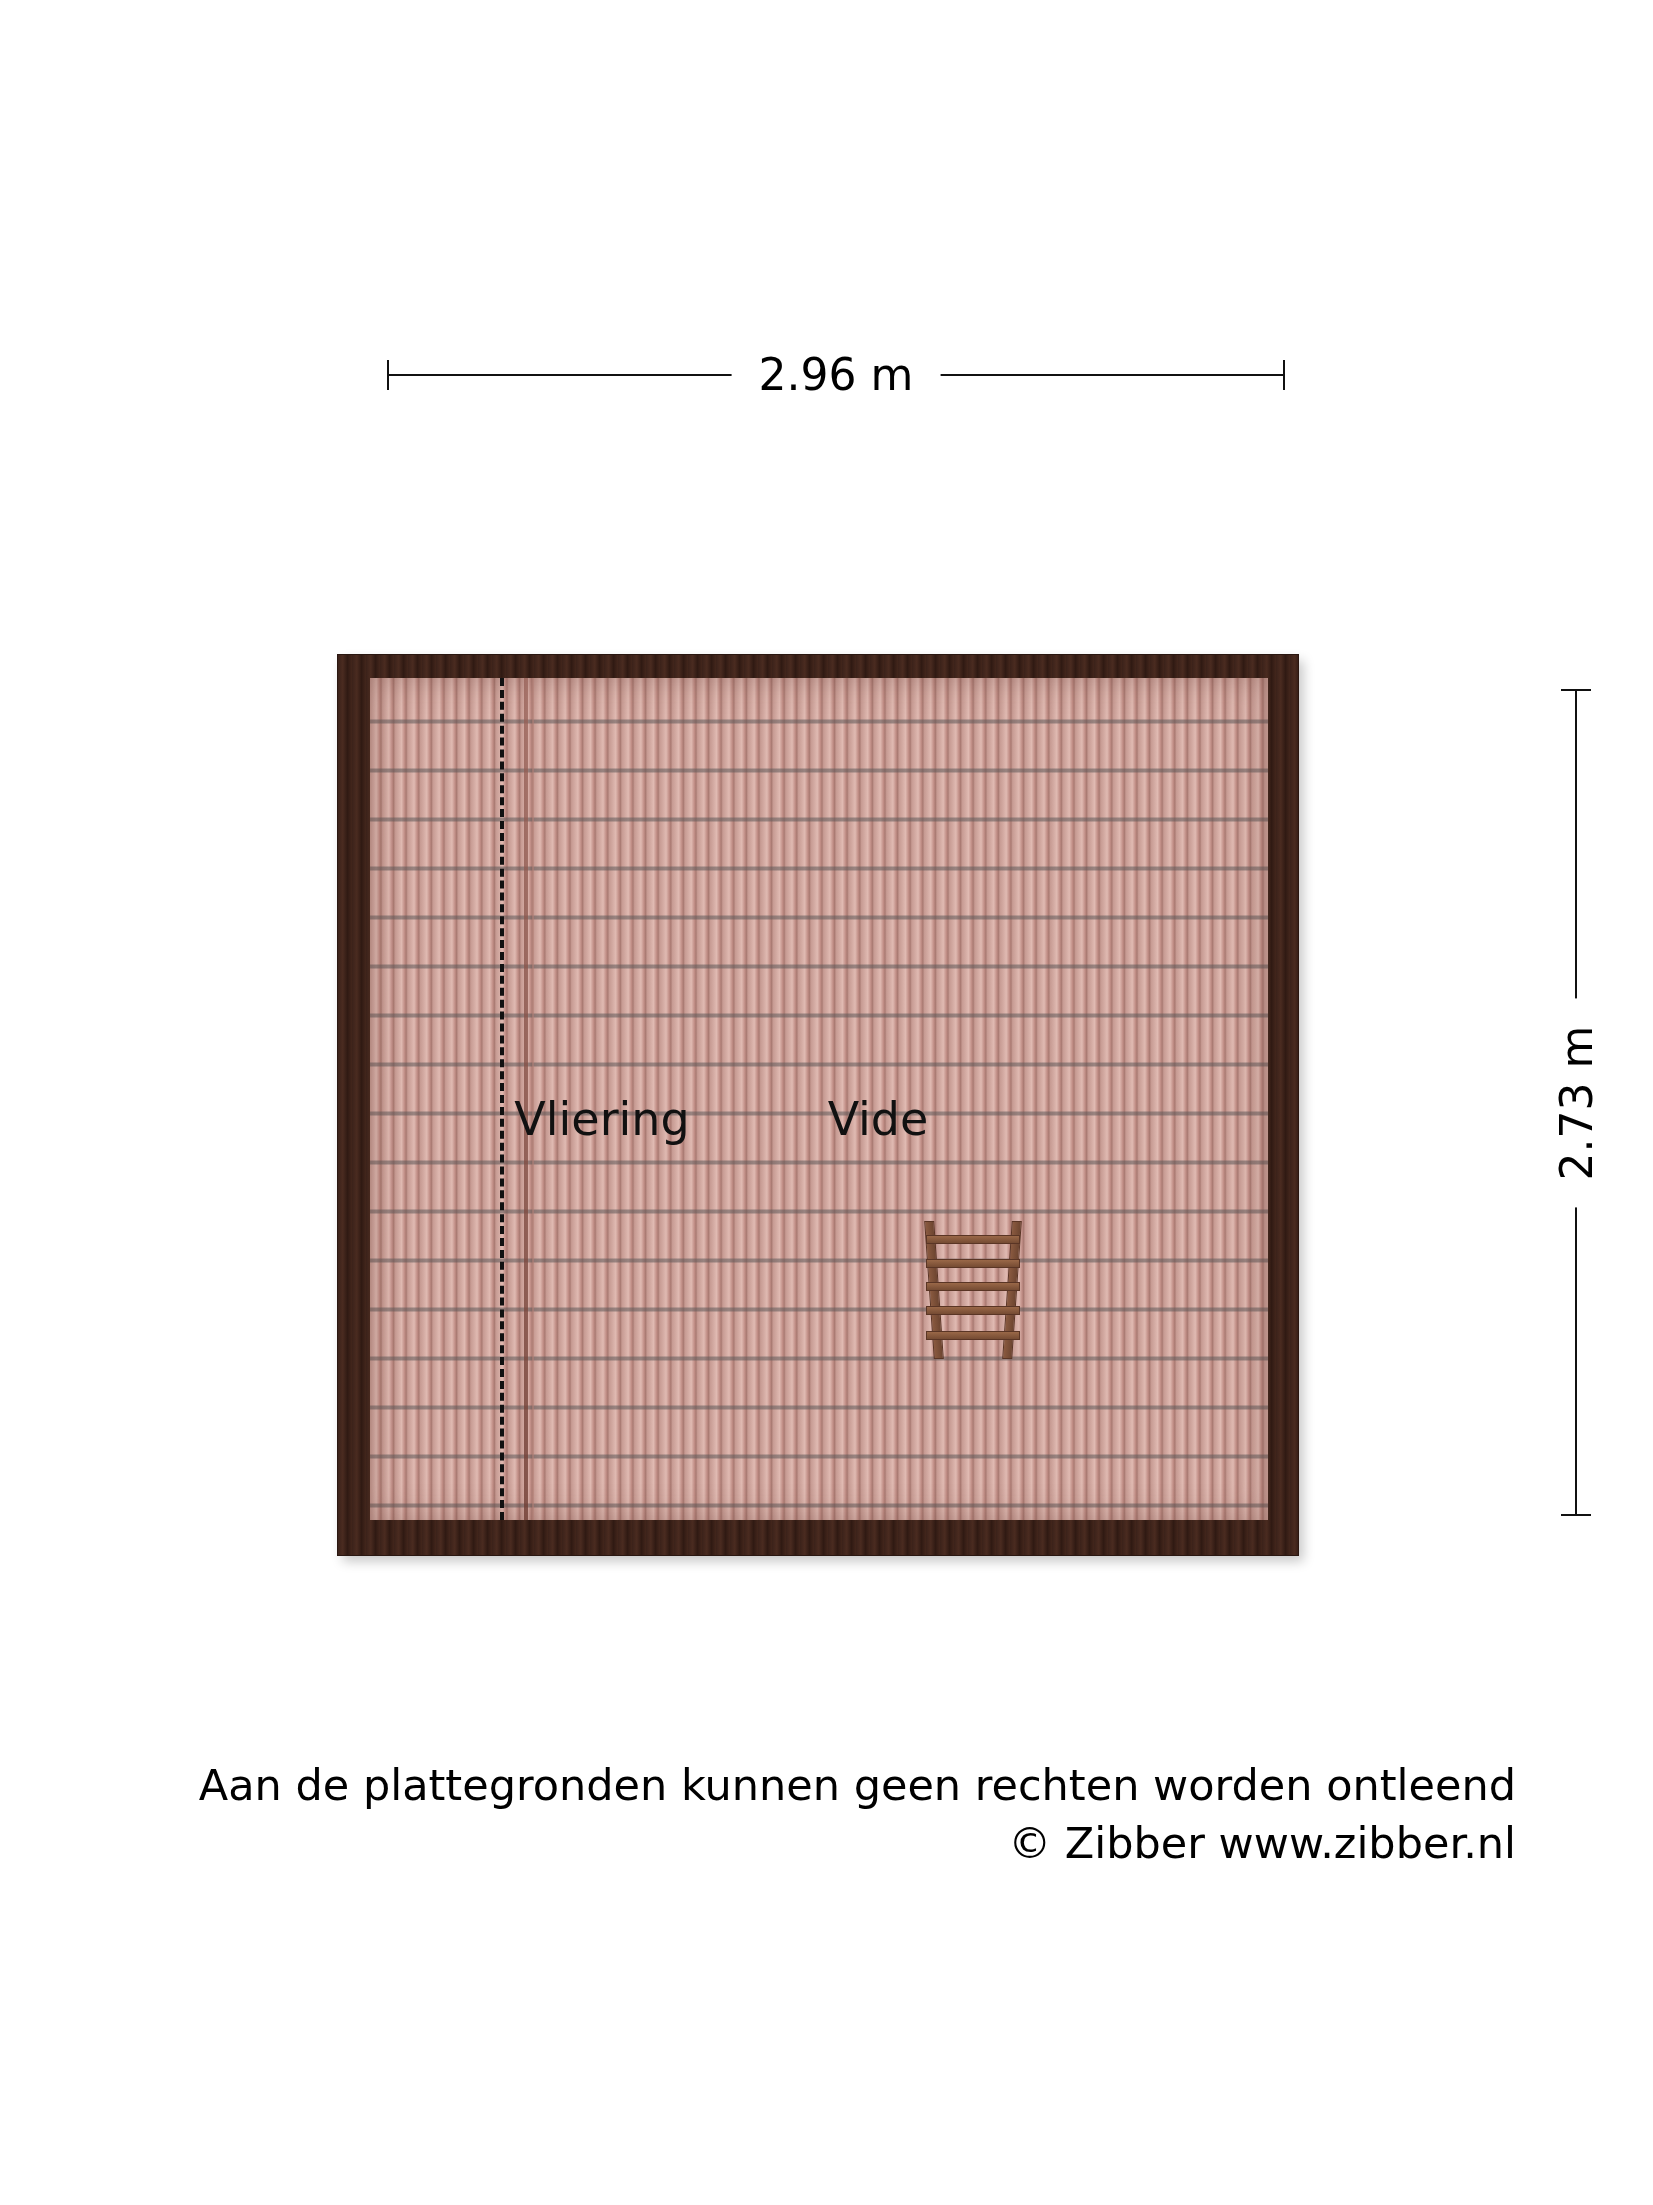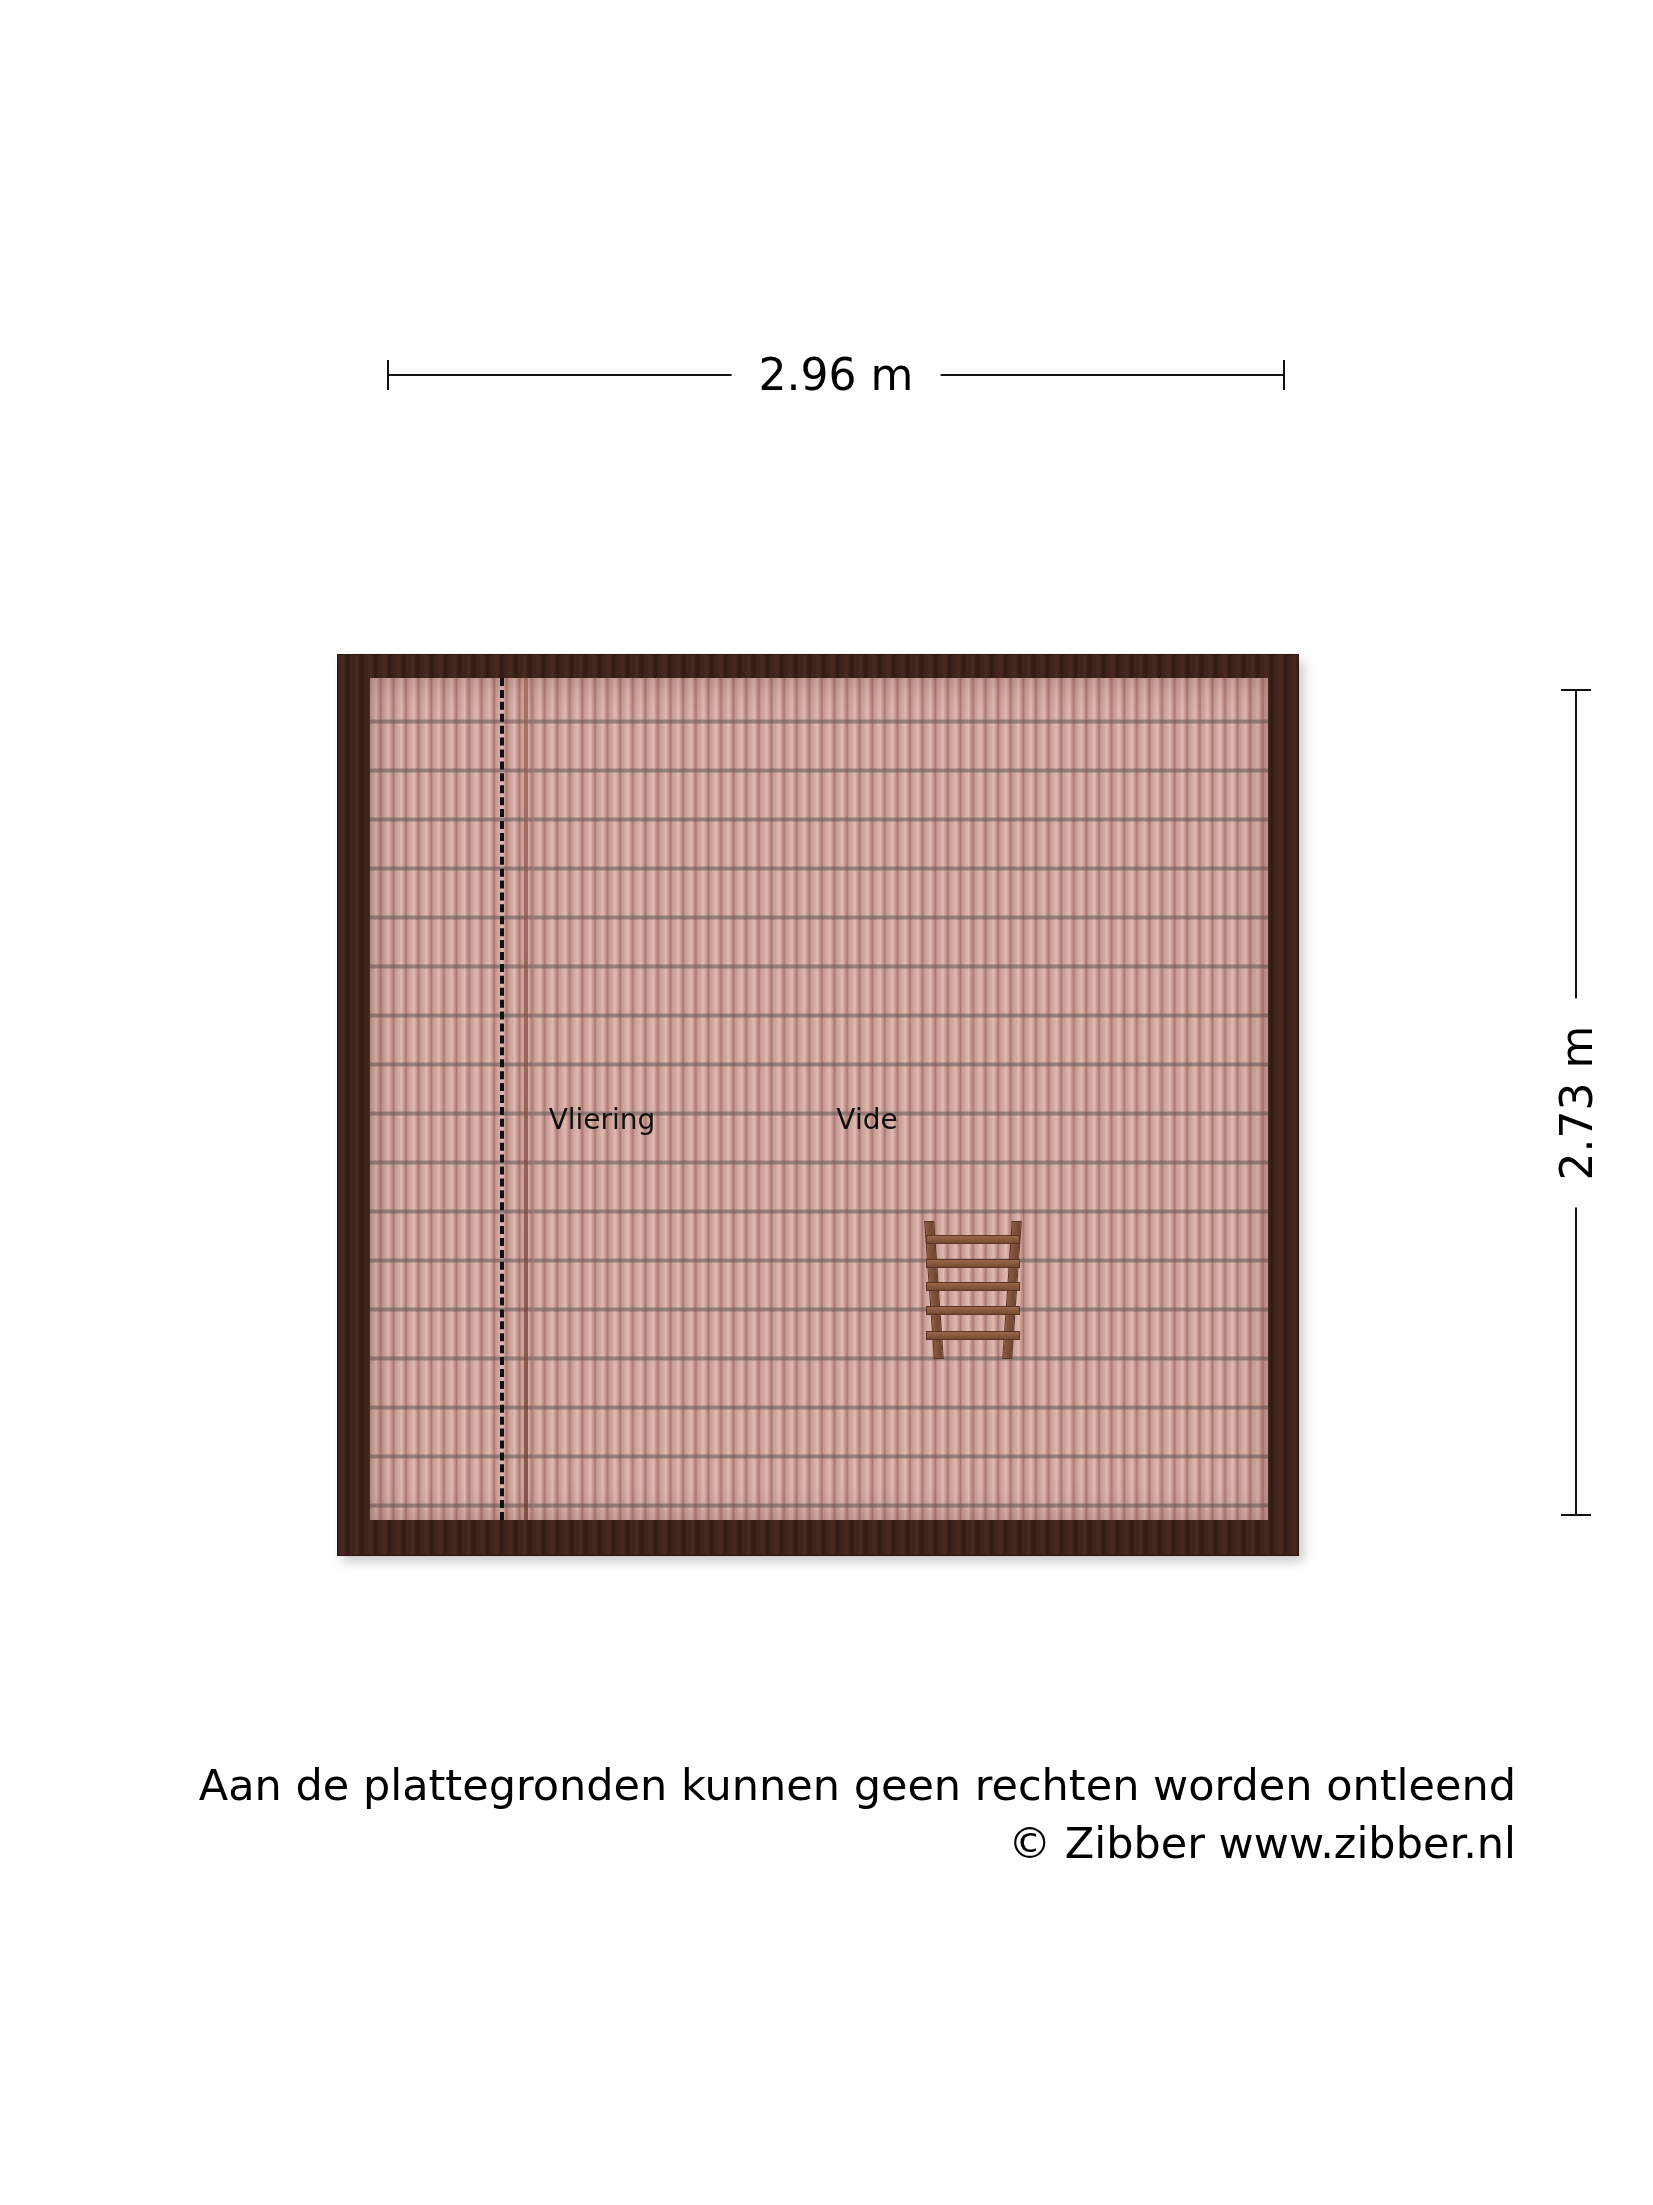--- a/index.html
+++ b/index.html
@@ -153,28 +153,28 @@
     left: 130px;
     top: 0;
     bottom: 0;
     width: 0;
     border-left: 4.7px dashed #111111;
   }
 
   
   .room-label {
     position: absolute;
-    font-size: 28px;
+    font-size: 46px;
     color: #111111;
     white-space: nowrap;
     transform: translate(-50%, -50%);
     text-align: right;
   }
   #label-vliering { left: 232px; top: 441px; }
-  #label-vide     { left: 497px; top: 441px; }
+  #label-vide     { left: 508px; top: 441px; }
 
   
   .ladder {
     position: absolute;
     left: 551px;
     top: 543px;
     width: 104px;
     height: 138px;
   }
   .ladder .rail {

